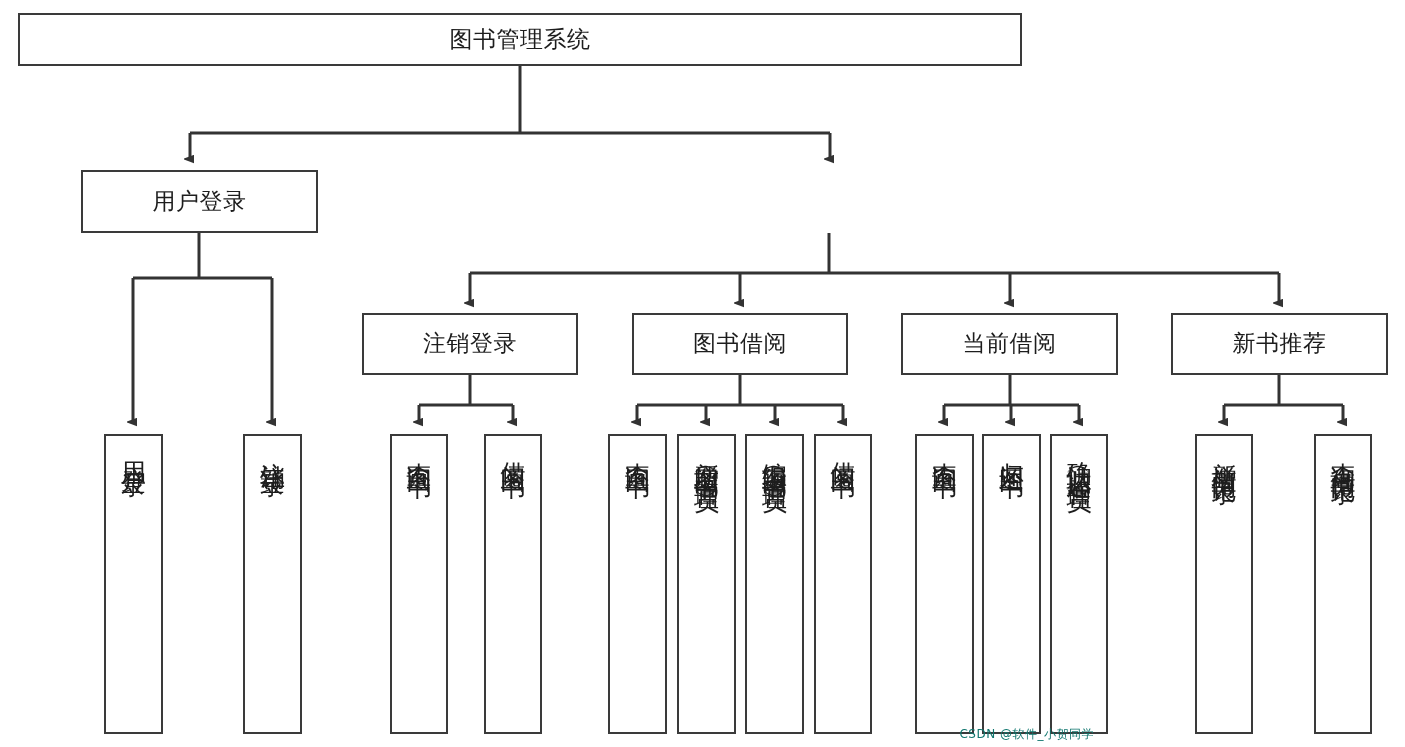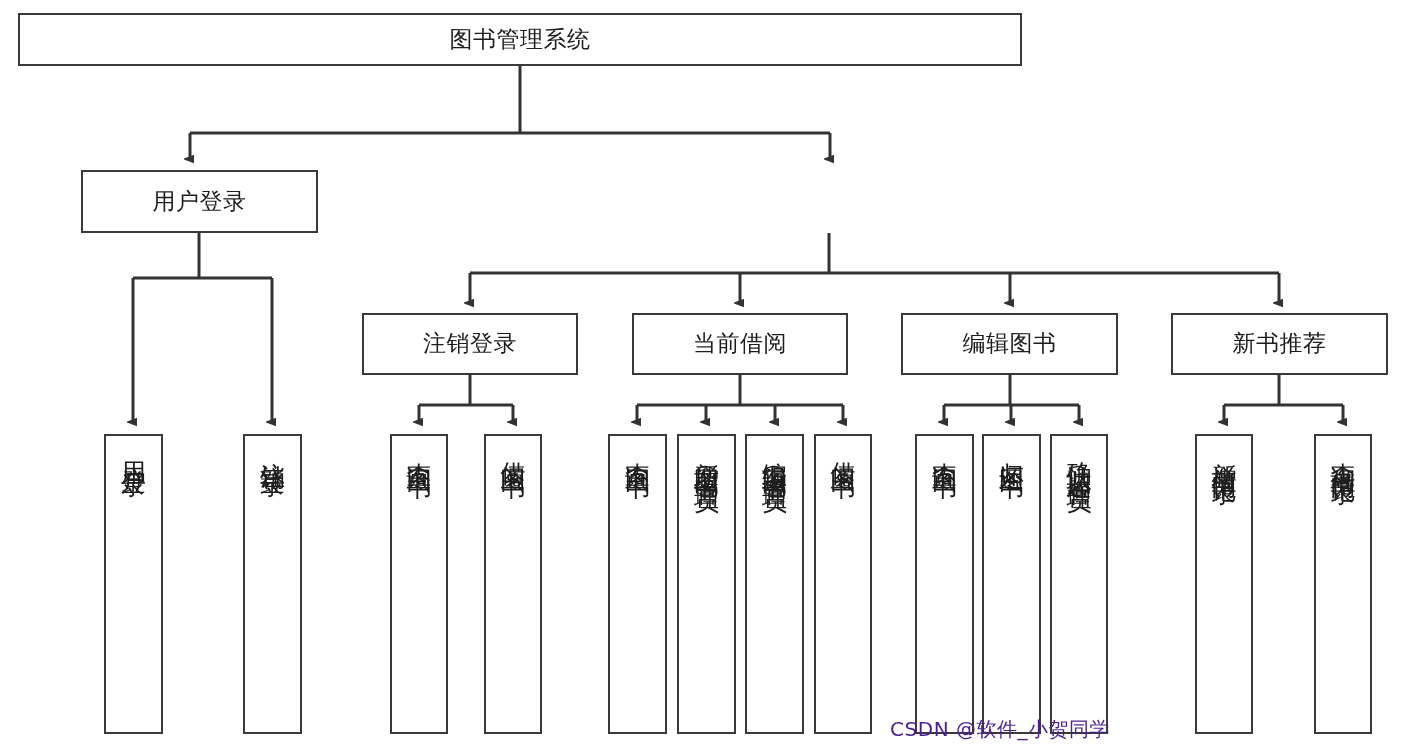--- a/index.html
+++ b/index.html
@@ -59,24 +59,24 @@
     writing-mode: vertical-rl;
     text-orientation: upright;
     font-size: 25px;
     line-height: 1.0;
     letter-spacing: 4px;
     white-space: nowrap;
     text-align: start;
   }
   .watermark {
     position: absolute;
-    right: 10px;
+    right: 26px;
     bottom: 4px;
-    font-size: 20px;
-    color: #4c1d95;
+    font-size: 12px;
+    color: #0f766e;
     letter-spacing: 0.5px;
     white-space: nowrap;
     user-select: none;
   }
 </style>
 </head>
 <body>
 
 <div id="diagram-root">
 
@@ -135,24 +135,24 @@
   </div>
 
   <div class="node horiz" style="left:81px; top:170px; width:237px; height:63px;">
     <span class="label">用户登录</span>
   </div>
 
   <div class="node horiz" style="left:362px; top:313px; width:216px; height:62px;">
     <span class="label">注销登录</span>
   </div>
   <div class="node horiz" style="left:632px; top:313px; width:216px; height:62px;">
+    <span class="label">图书借阅</span>
+  </div>
+  <div class="node horiz" style="left:901px; top:313px; width:217px; height:62px;">
     <span class="label">当前借阅</span>
-  </div>
-  <div class="node horiz" style="left:901px; top:313px; width:217px; height:62px;">
-    <span class="label">编辑图书</span>
   </div>
   <div class="node horiz" style="left:1171px; top:313px; width:217px; height:62px;">
     <span class="label">新书推荐</span>
   </div>
 
   <div class="node vert" style="left:104px; top:434px; width:59px; height:300px;">
     <span class="label">用户登录</span>
   </div>
   <div class="node vert" style="left:243px; top:434px; width:59px; height:300px;">
     <span class="label">注销登录</span>

